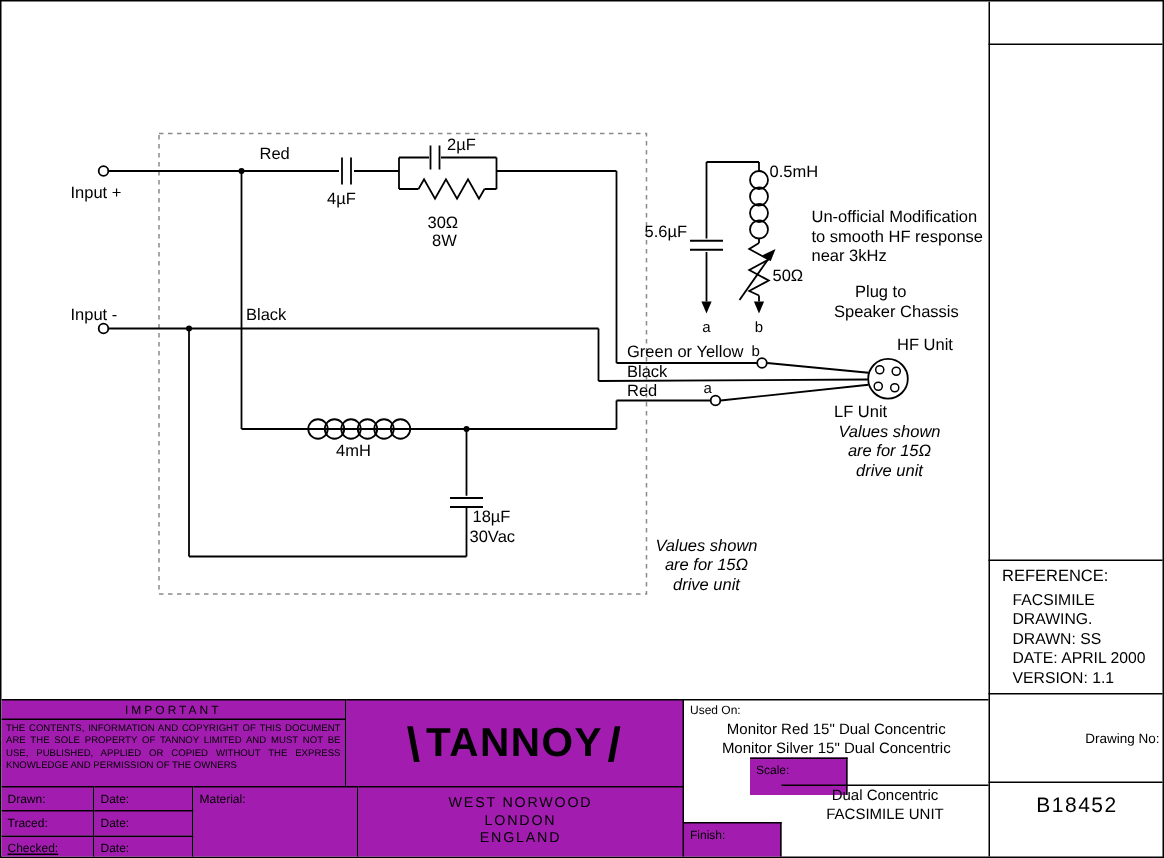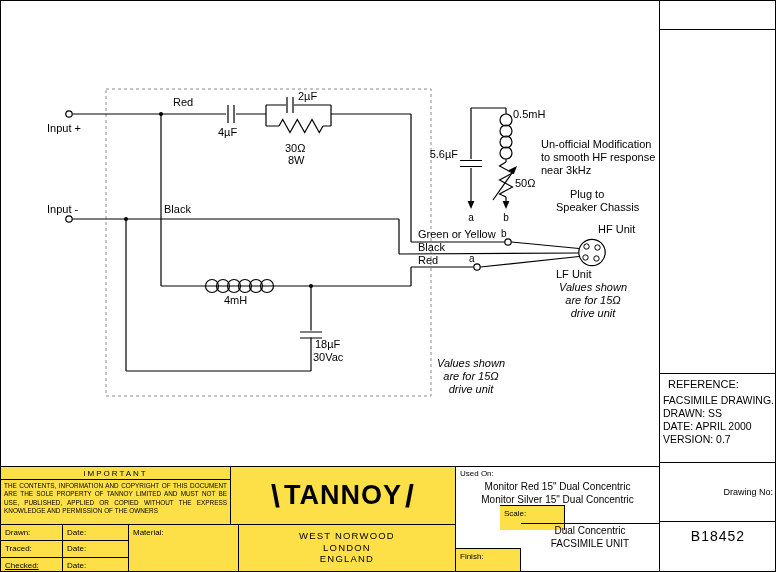--- a/index.html
+++ b/index.html
@@ -5,35 +5,35 @@
   * { margin:0; padding:0; box-sizing:border-box; }
   body { background:#ffffff; font-family:"Liberation Sans", sans-serif; color:#000; }
   #sheet { position:relative; width:776px; height:572px; background:#fff; border:1px solid #000; overflow:hidden; }
   .abs { position:absolute; }
   svg text { font-family:"Liberation Sans", sans-serif; fill:#000; }
   .t11 { font-size:11px; }
   .t10 { font-size:10px; }
   .ti  { font-size:11px; font-style:italic; }
 
   
-  .cell { border-top:1px solid #000; border-right:1px solid #000; background:#fde047; }
+  .cell { border-top:1px solid #000; border-right:1px solid #000; background:#a21caf; }
   .imp-head { height:13px; border-bottom:1px solid #000; text-align:center; font-size:8px; letter-spacing:2px; padding-top:2px; }
   .imp-text { font-size:6.4px; line-height:8.3px; padding:2px 3px 0 3px; text-align:justify; }
   .cell-label { font-size:8px; padding:3px 0 0 4px; }
   .logo-box { display:flex; align-items:center; justify-content:center; }
   .logo { font-weight:bold; font-size:27px; letter-spacing:1px; display:flex; align-items:center; line-height:1; }
   .logo .sl { font-size:32px; font-weight:bold; margin:0 3px; }
   .addr { text-align:center; font-size:9.5px; letter-spacing:1.2px; line-height:11.5px; padding-top:5px; }
   .usedon-label { font-size:8px; padding:2px 0 0 4px; }
   .usedon-line { font-size:10px; text-align:center; line-height:13px; }
   .usedon-first { margin-top:2px; }
   .product { padding-top:0; text-align:center; font-size:10px; line-height:13px; }
   .ref-box { padding-top:3px; }
   .ref-title { font-size:11px; margin:1px 0 4px 9px; }
-  .ref-line { font-size:10.5px; line-height:13px; margin-left:4px; }
+  .ref-line { font-size:10.5px; line-height:13px; margin-left:16px; }
   .dn-label-box { display:flex; justify-content:flex-end; align-items:center; padding-right:4px; font-size:9px; }
   .dn-number { text-align:center; font-size:14px; padding-top:7px; letter-spacing:1px; }
   .vline { border-left:1px solid #000; }
   .hline { border-top:1px solid #000; }
 </style>
 </head>
 <body>
 
 <div id="sheet">
 
@@ -192,21 +192,21 @@
   </div>
 
   <div class="abs vline" style="left:658px; top:0; width:0; height:572px;"></div>
   <div class="abs hline" style="left:658px; top:28px; width:118px; height:0;"></div>
 
   <div class="abs ref-box" style="left:658px; top:372px; width:118px; height:90px; border-top:1px solid #000; border-bottom:1px solid #000;">
     <div class="ref-title">REFERENCE:</div>
     <div class="ref-line">FACSIMILE DRAWING.</div>
     <div class="ref-line">DRAWN: SS</div>
     <div class="ref-line">DATE: APRIL 2000</div>
-    <div class="ref-line">VERSION: 0.7</div>
+    <div class="ref-line">VERSION: 1.1</div>
   </div>
 
   <div class="abs dn-label-box" style="left:658px; top:462px; width:118px; height:58px;">
     <span>Drawing No:</span>
   </div>
   <div class="abs hline" style="left:658px; top:520px; width:118px; height:0;"></div>
   <div class="abs dn-number" style="left:658px; top:520px; width:118px; height:52px;">
     <span>B18452</span>
   </div>
 

